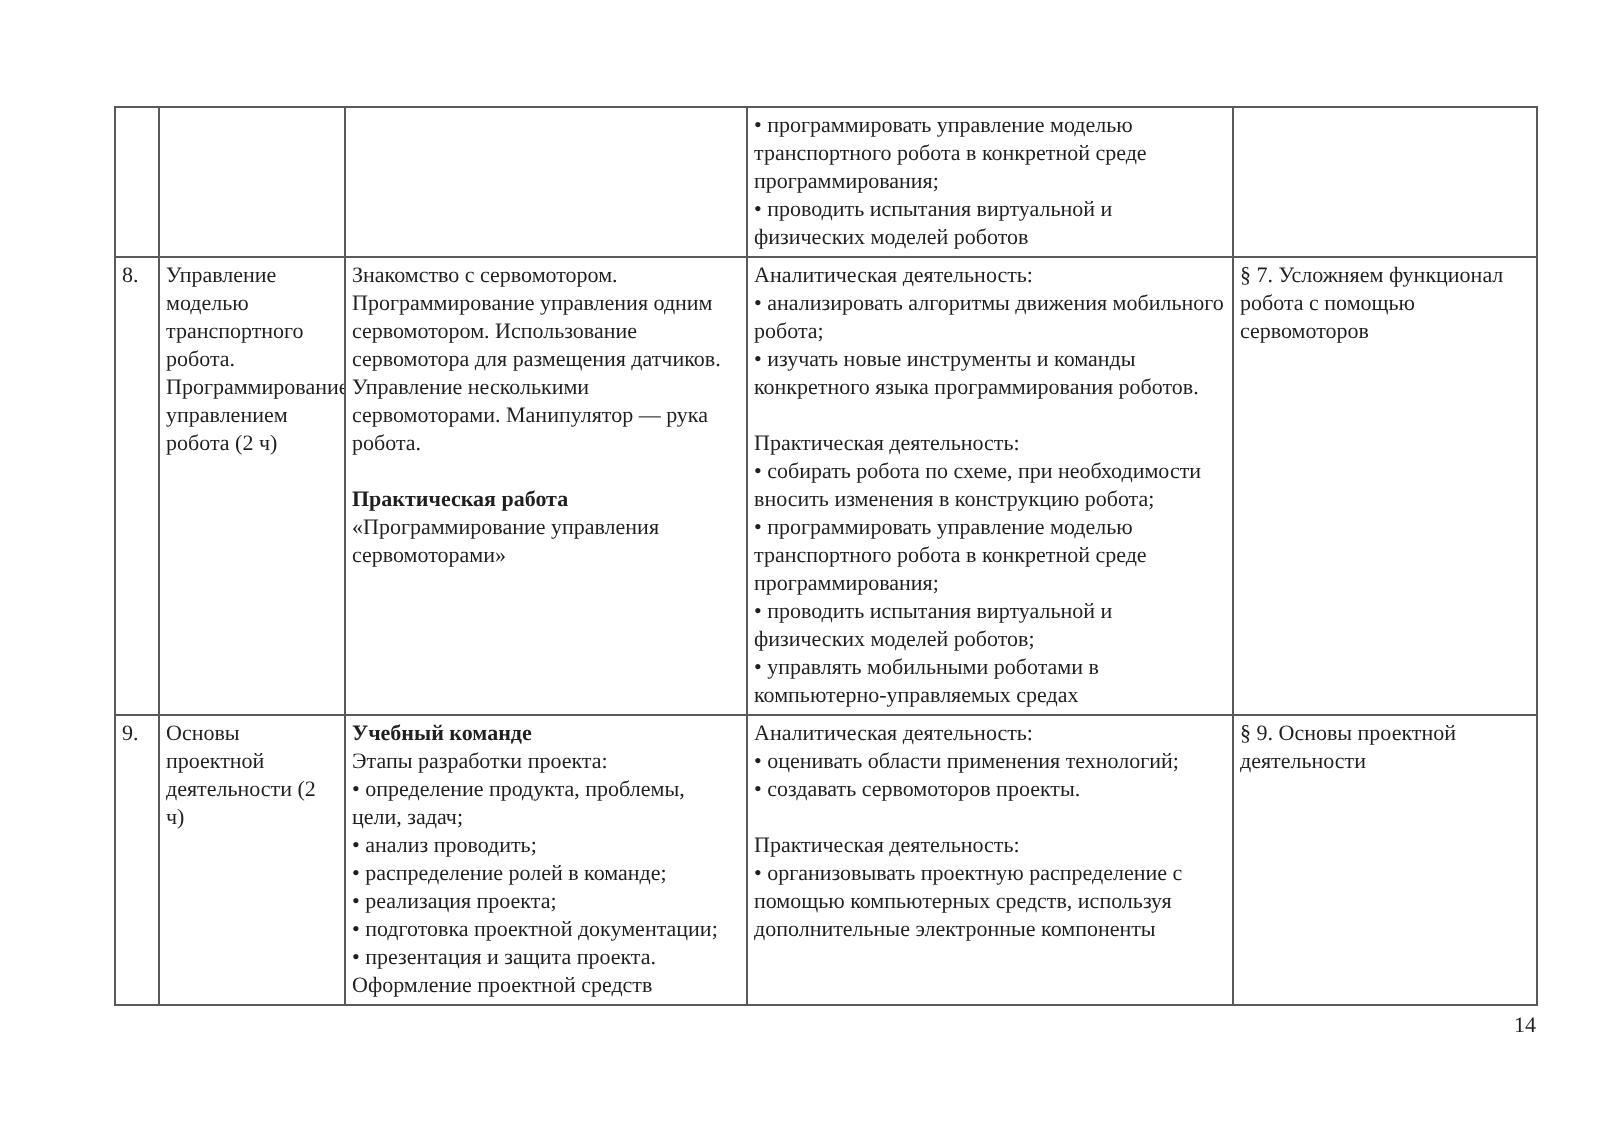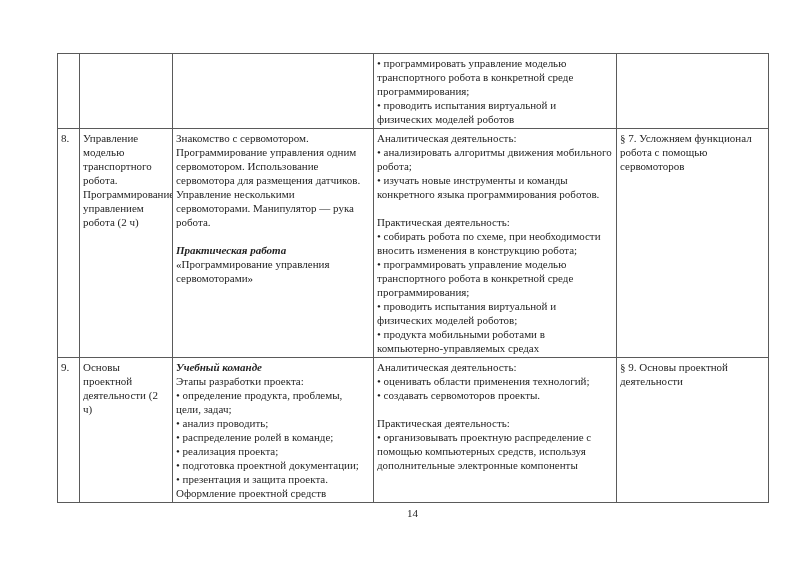--- a/index.html
+++ b/index.html
@@ -22,27 +22,27 @@
   .doc-table td {
     border: 1px solid #5a5a5a;
     vertical-align: top;
     padding: 2px 4px 2px 3px;
     font-size: 11px;
     line-height: 14px;
     overflow: hidden;
   }
   .p { margin: 0; }
   .p.bold { font-weight: normal; }
-  .p.bolditalic { font-weight: bold; font-style: italic; }
+  .p.bolditalic { font-weight: bold; }
   .p.spacer { height: 14px; }
   .page-number {
     position: absolute;
     left: 57px; top: 506px;
     width: 711px;
-    text-align: center;
+    text-align: right;
     font-size: 11px;
     line-height: 14px;
   }
 </style>
 </head>
 <body>
 
 <table class="doc-table">
   <colgroup>
     <col style="width:22px">
@@ -77,21 +77,21 @@
         </td>
         <td>
           <div class="p bold">Аналитическая деятельность:</div>
           <div class="p">• анализировать алгоритмы движения мобильного робота;</div>
           <div class="p">• изучать новые инструменты и команды конкретного языка программирования роботов.</div>
           <div class="p spacer"></div>
           <div class="p bold">Практическая деятельность:</div>
           <div class="p">• собирать робота по схеме, при необходимости вносить изменения в конструкцию робота;</div>
           <div class="p">• программировать управление моделью транспортного робота в конкретной среде программирования;</div>
           <div class="p">• проводить испытания виртуальной и физических моделей роботов;</div>
-          <div class="p">• продукта мобильными роботами в компьютерно-управляемых средах</div>
+          <div class="p">• управлять мобильными роботами в компьютерно-управляемых средах</div>
         </td>
         <td>
           <div class="p">§ 7. Усложняем функционал робота с помощью сервомоторов</div>
         </td>
       </tr>
       <tr style="height: 141px;">
         <td>
           <div class="p">9.</div>
         </td>
         <td>

